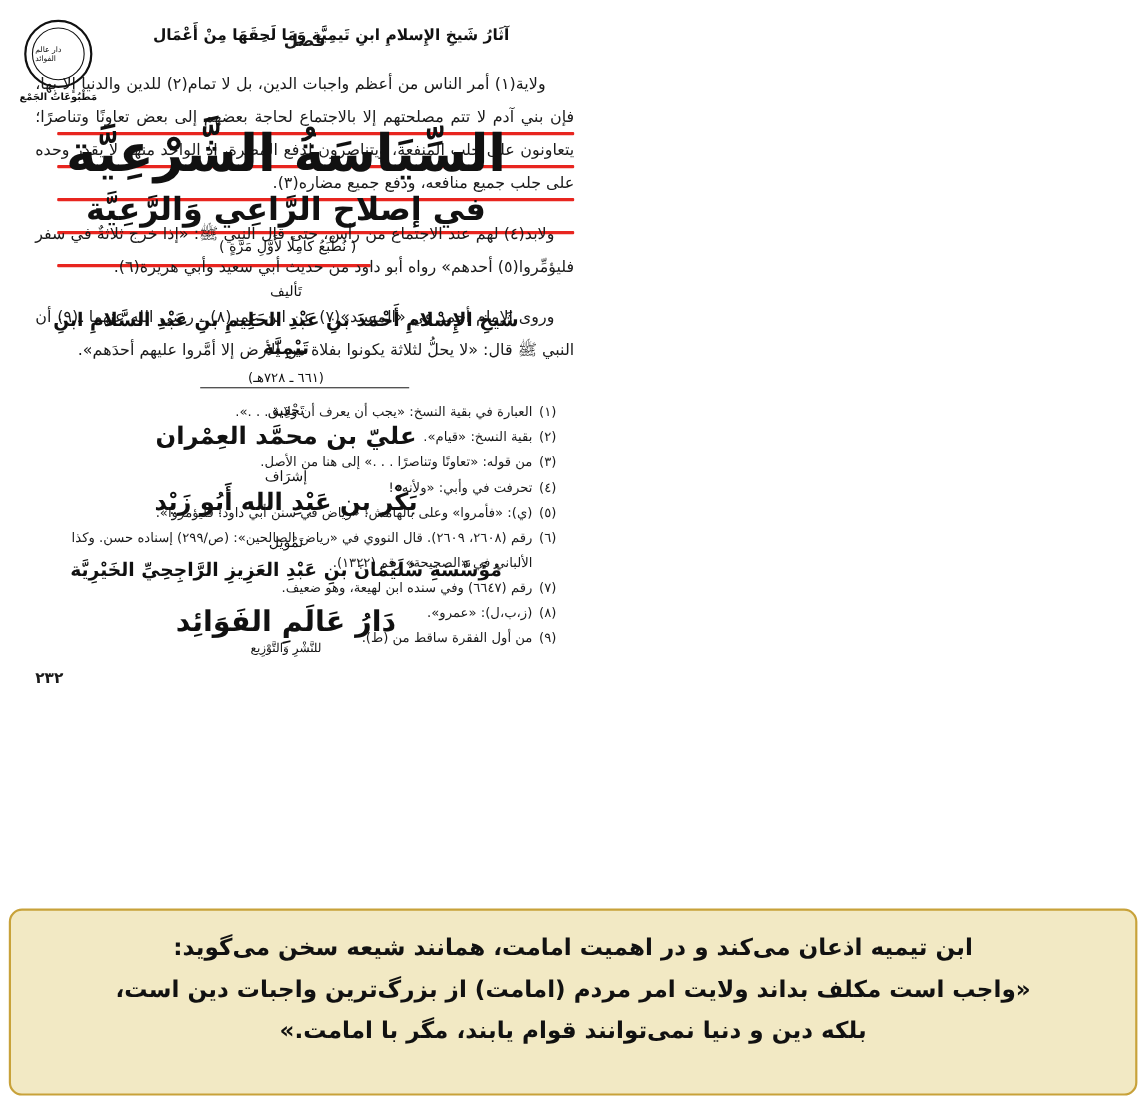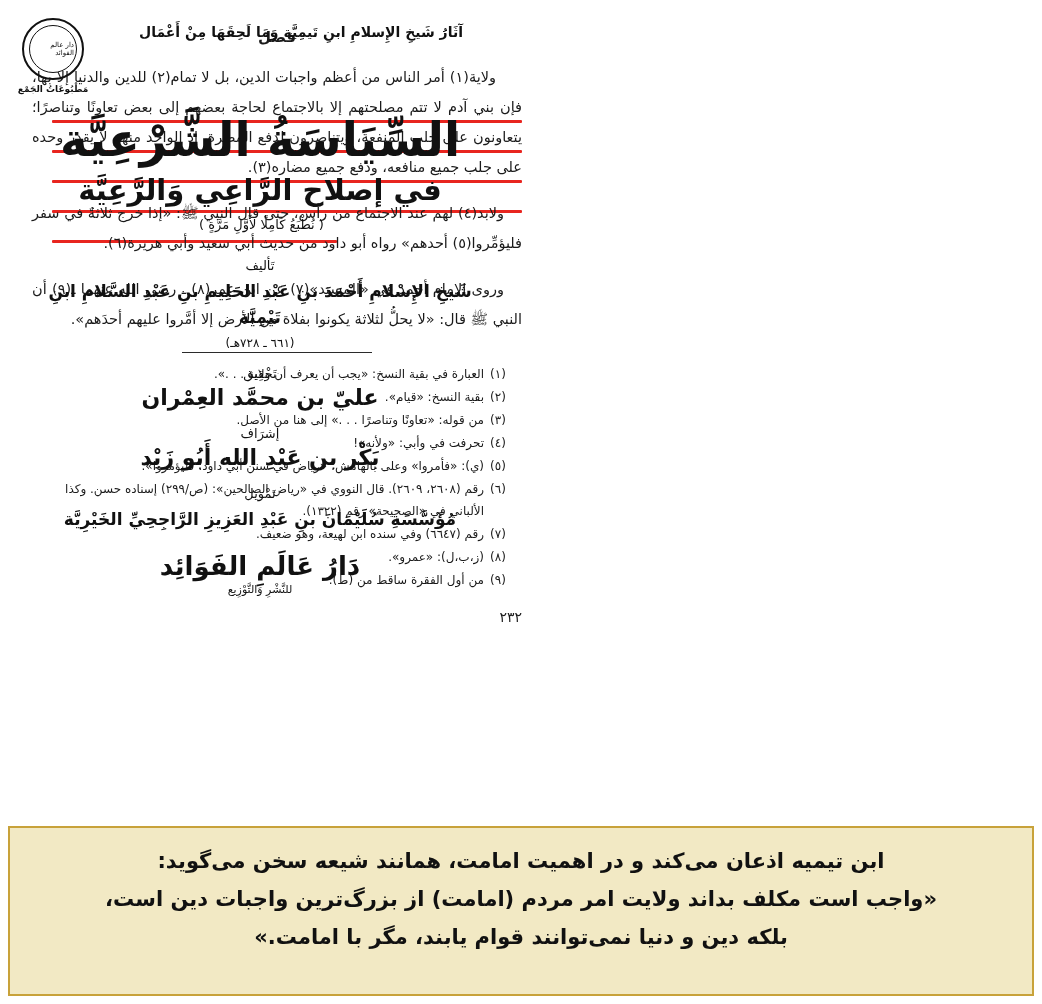--- a/index.html
+++ b/index.html
@@ -85,24 +85,25 @@
   .fn-num {
     flex: 0 0 auto;
     width: 32px;
     text-align: left;
   }
   .fn-text {
     flex: 1 1 auto;
     text-align: right;
   }
   .page-num {
-    text-align: right;
+    text-align: left;
     font-size: 14px;
     margin-top: 18px;
     letter-spacing: 2px;
+    font-weight: bold;
   }
 
   
   .cover {
     position: absolute;
     top: 10px;
     left: 0;
     width: 520px;
     height: 805px;
     direction: rtl;
@@ -144,21 +145,21 @@
     border-radius: 50%;
   }
   .seal-inner-text {
     position: absolute;
     inset: 0;
     display: flex;
     align-items: center;
     justify-content: center;
     font-size: 7px;
     line-height: 8px;
-    text-align: right;
+    text-align: left;
     padding: 0 8px;
     box-sizing: border-box;
   }
   .seal-caption {
     font-size: 9px;
     font-weight: bold;
   }
 
   .cover-headline {
     flex: 1 1 auto;
@@ -230,21 +231,21 @@
   
   .caption-box {
     position: absolute;
     left: 8px;
     top: 826px;
     width: 1026px;
     height: 170px;
     box-sizing: border-box;
     background: #f2e9c4;
     border: 2.5px solid #c8a23a;
-    border-radius: 0;
+    border-radius: 12px;
     padding: 14px 26px 10px 26px;
     direction: rtl;
     text-align: center;
   }
   .caption-line {
     font-family: "DejaVu Sans", sans-serif;
     font-size: 21px;
     font-weight: bold;
     color: #111;
     line-height: 38px;

